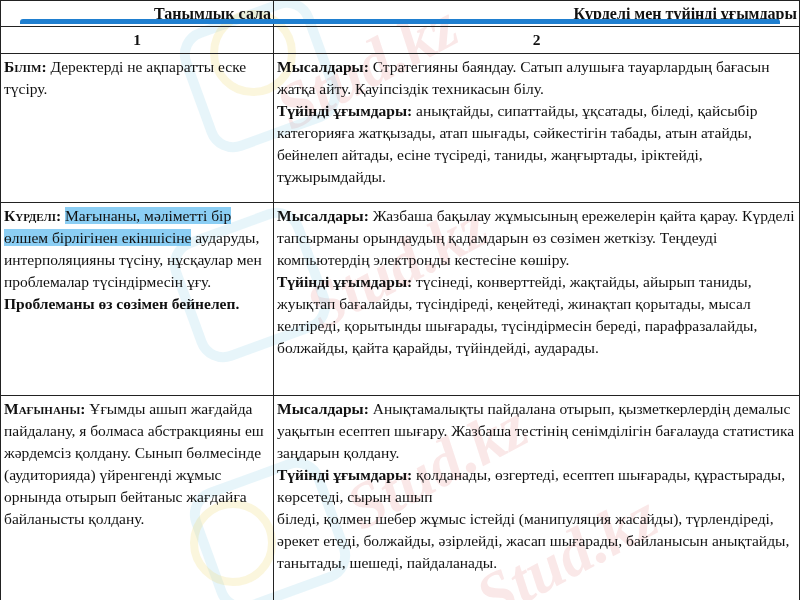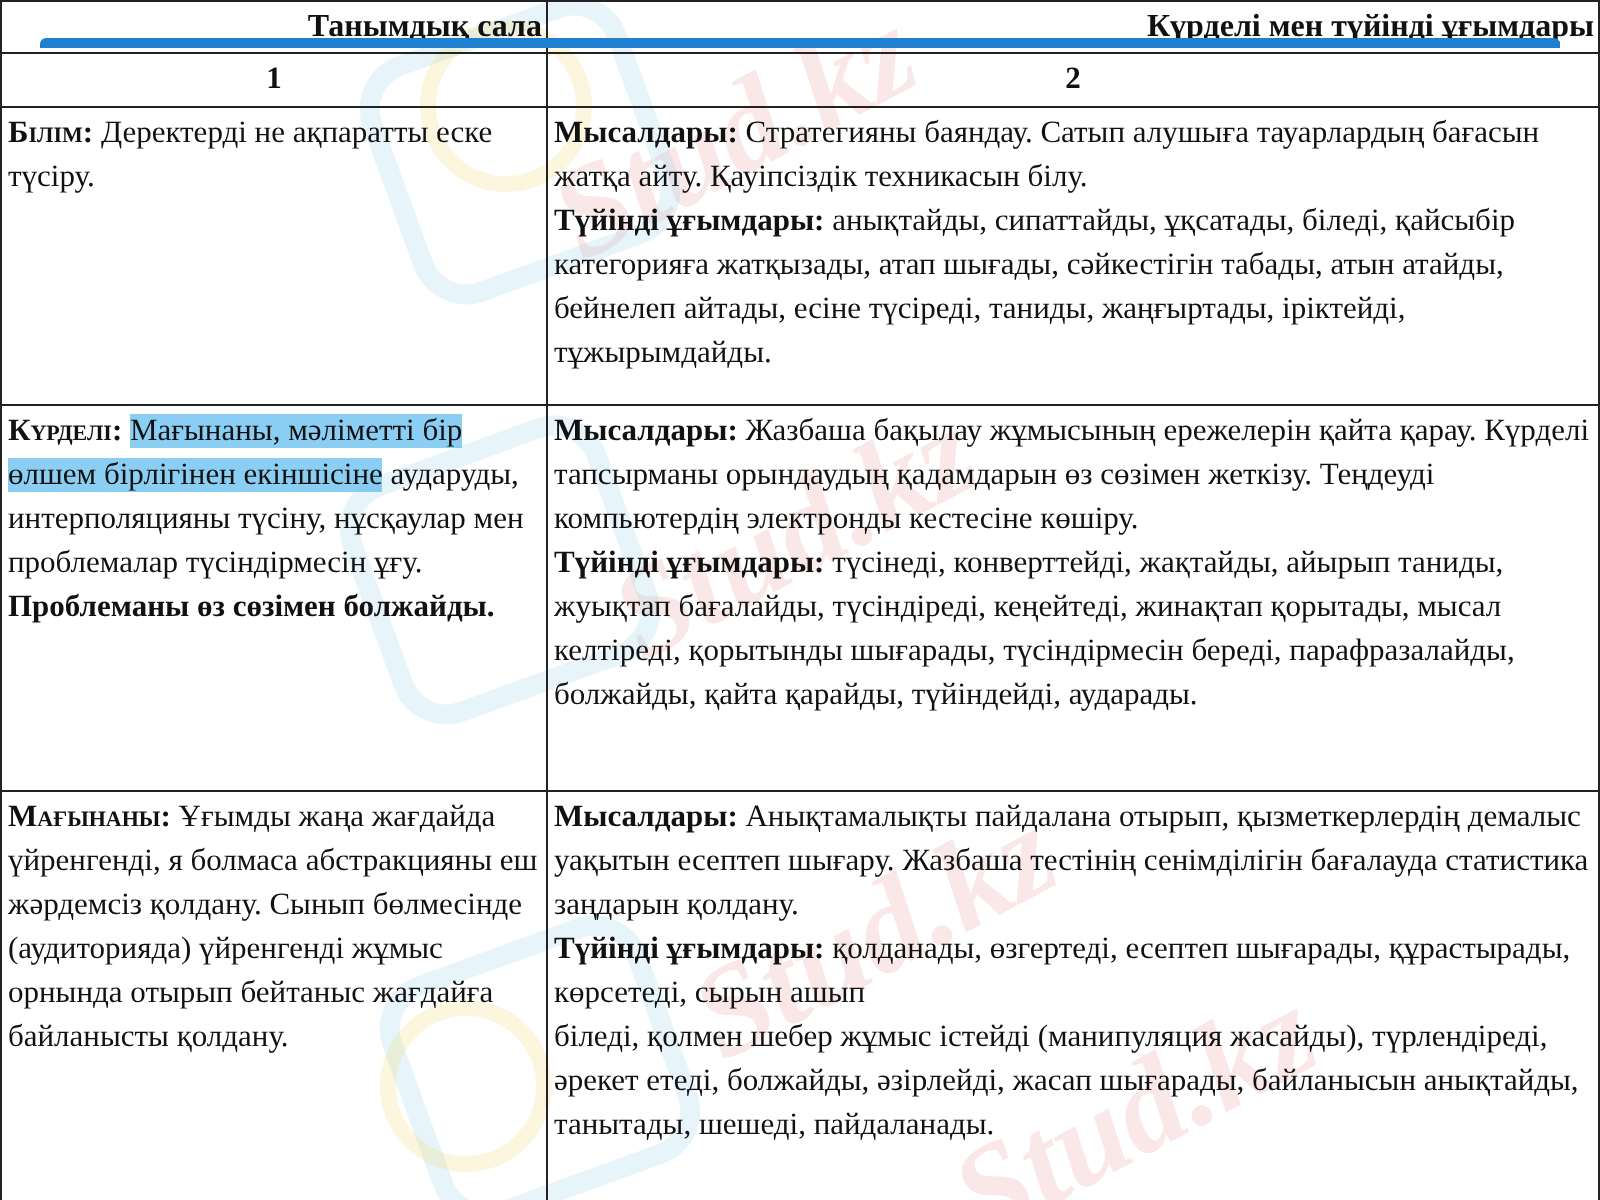--- a/index.html
+++ b/index.html
@@ -67,34 +67,34 @@
       <span class="label">Түйінді ұғымдары:</span>
       <span>анықтайды, сипаттайды, ұқсатады, біледі, қайсыбір категорияға жатқызады, атап шығады, сәйкестігін табады, атын атайды, бейнелеп айтады, есіне түсіреді, таниды, жаңғыртады, іріктейді, тұжырымдайды.</span>
     </td>
   </tr>
 
   <tr class="row2">
     <td>
       <span class="label smallcaps">Күрделі:</span>
       <span class="hl">Мағынаны, мәліметті бір өлшем бірлігінен екіншісіне</span>
       <span>аударуды, интерполяцияны түсіну, нұсқаулар мен проблемалар түсіндірмесін ұғу.</span>
-      <span class="label">Проблеманы өз сөзімен болжайды.</span>
+      <span class="label">Проблеманы өз сөзімен бейнелеп.</span>
     </td>
     <td>
       <span class="label">Мысалдары:</span>
       <span>Жазбаша бақылау жұмысының ережелерін қайта қарау. Күрделі тапсырманы орындаудың қадамдарын өз сөзімен жеткізу. Теңдеуді компьютердің электронды кестесіне көшіру.</span><br>
       <span class="label">Түйінді ұғымдары:</span>
       <span>түсінеді, конверттейді, жақтайды, айырып таниды, жуықтап бағалайды, түсіндіреді, кеңейтеді, жинақтап қорытады, мысал келтіреді, қорытынды шығарады, түсіндірмесін береді, парафразалайды, болжайды, қайта қарайды, түйіндейді, аударады.</span>
     </td>
   </tr>
 
   <tr class="row3">
     <td>
       <span class="label smallcaps">Мағынаны:</span>
-      <span>Ұғымды жаңа жағдайда үйренгенді, я болмаса абстракцияны еш жәрдемсіз қолдану. Сынып бөлмесінде (аудиторияда) үйренгенді жұмыс орнында отырып бейтаныс жағдайға байланысты қолдану.</span>
+      <span>Ұғымды ашып жағдайда пайдалану, я болмаса абстракцияны еш жәрдемсіз қолдану. Сынып бөлмесінде (аудиторияда) үйренгенді жұмыс орнында отырып бейтаныс жағдайға байланысты қолдану.</span>
     </td>
     <td>
       <span class="label">Мысалдары:</span>
       <span>Анықтамалықты пайдалана отырып, қызметкерлердің демалыс уақытын есептеп шығару. Жазбаша тестінің сенімділігін бағалауда статистика заңдарын қолдану.</span><br>
       <span class="label">Түйінді ұғымдары:</span>
       <span>қолданады, өзгертеді, есептеп шығарады, құрастырады, көрсетеді, сырын ашып</span><br>
       <span>біледі, қолмен шебер жұмыс істейді (манипуляция жасайды), түрлендіреді, әрекет етеді, болжайды, әзірлейді, жасап шығарады, байланысын анықтайды, танытады, шешеді, пайдаланады.</span>
     </td>
   </tr>
 </tbody>

